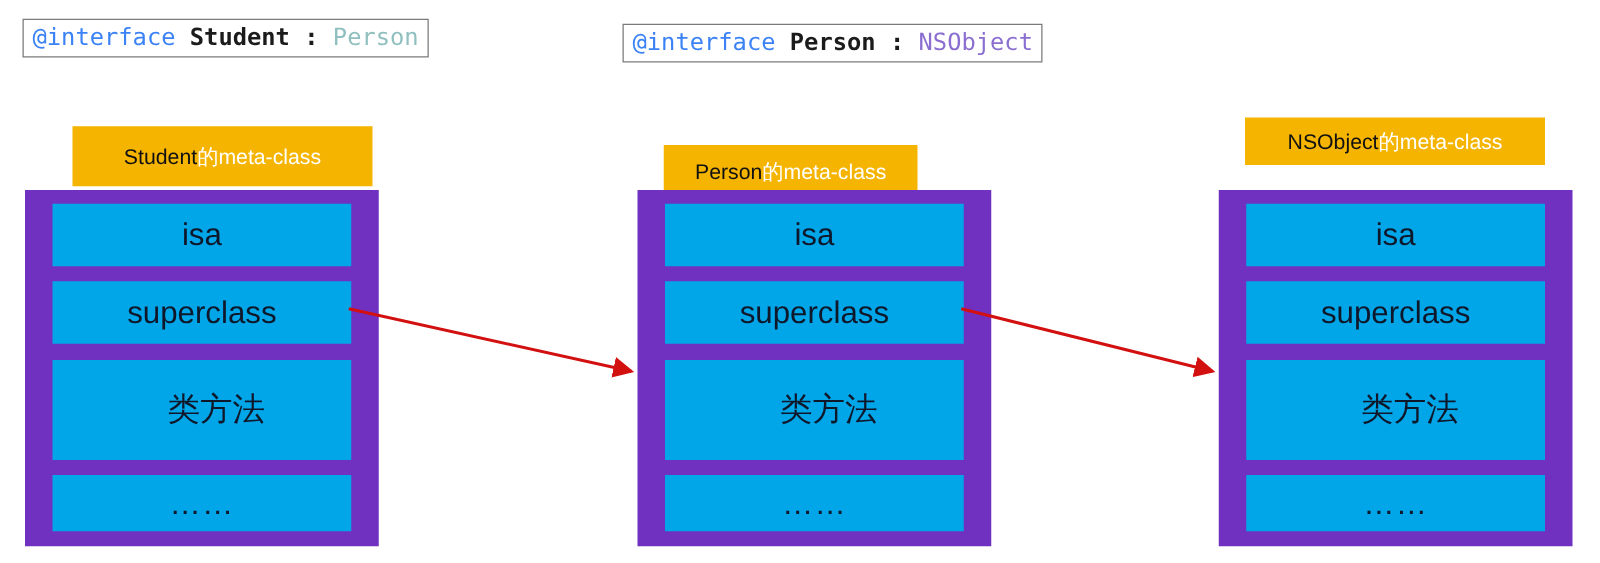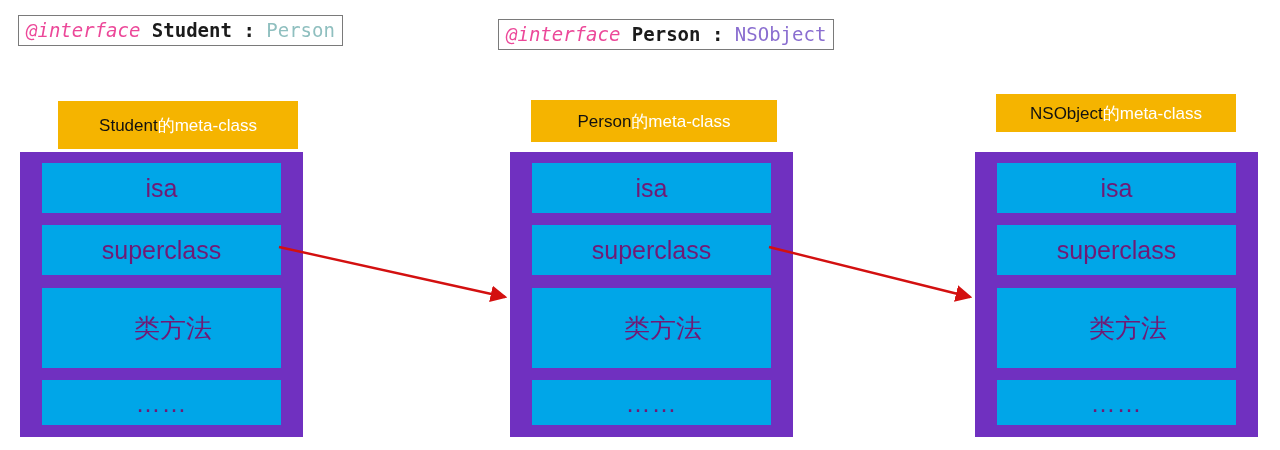--- a/index.html
+++ b/index.html
@@ -21,21 +21,21 @@
     box-sizing: border-box;
     border: 1px solid #7a7a7a;
     background: #ffffff;
     font-family: "DejaVu Sans Mono", "Liberation Mono", monospace;
     font-size: 19px;
     line-height: 26px;
     padding: 1px 7px 2px 7px;
     white-space: pre;
     letter-spacing: 0px;
   }
-  .tok-kw   { color: #ec4899; font-style: italic; }
+  .tok-kw   { color: #3b82f6; }
   .tok-cls  { color: #1b1b1b; font-weight: bold; }
   .tok-punc { color: #1b1b1b; font-weight: bold; }
   .tok-sup1 { color: #8fbfbf; }
   .tok-sup2 { color: #8a6ed0; }
 
   #code-student { left: 18px;  top: 15px; }
   #code-person  { left: 498px; top: 19px; }
 
   .meta-header {
     position: absolute;
@@ -57,21 +57,21 @@
   .struct {
     position: absolute;
     box-sizing: border-box;
     background: #7030c0;
     padding: 0;
   }
   .slot {
     position: absolute;
     box-sizing: border-box;
     background: #00a6e8;
-    color: #701a75;
+    color: #0f172a;
     display: flex;
     align-items: center;
     justify-content: center;
     font-size: 25px;
     line-height: 28px;
     text-align: center;
   }
   .slot.cjk {
     font-family: "DejaVu Serif", "Liberation Serif", serif;
     font-size: 26px;
@@ -110,21 +110,21 @@
     <span>superclass</span>
   </div>
   <div class="slot cjk" style="left:22px; top:136px; width:239px; height:80px;">
     <span>类方法</span>
   </div>
   <div class="slot dots" style="left:22px; top:228px; width:239px; height:45px;">
     <span>……</span>
   </div>
 </div>
 
-<div class="meta-header" style="left:531px; top:100px; width:246px; height:42px;">
+<div class="meta-header" style="left:531px; top:116px; width:203px; height:42px;">
   <span><span class="cls-name">Person</span><span>的meta-class</span></span>
 </div>
 <div class="struct" style="left:510px; top:152px; width:283px; height:285px;">
   <div class="slot" style="left:22px; top:11px; width:239px; height:50px;">
     <span>isa</span>
   </div>
   <div class="slot" style="left:22px; top:73px; width:239px; height:50px;">
     <span>superclass</span>
   </div>
   <div class="slot cjk" style="left:22px; top:136px; width:239px; height:80px;">

